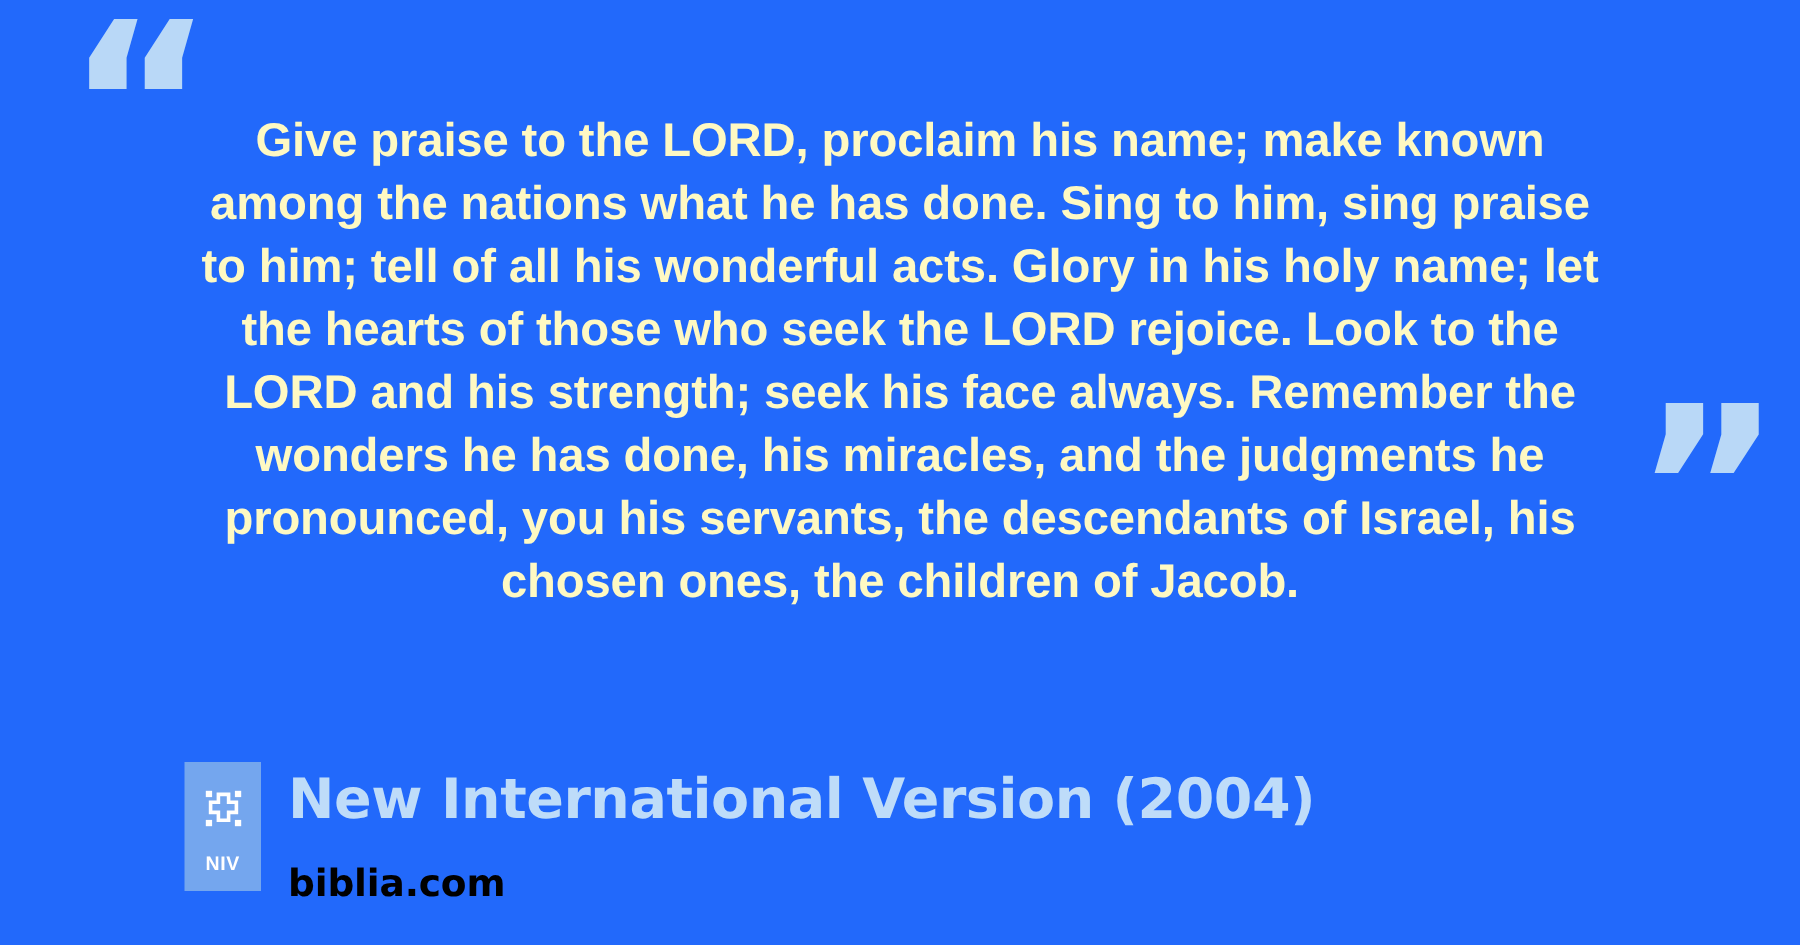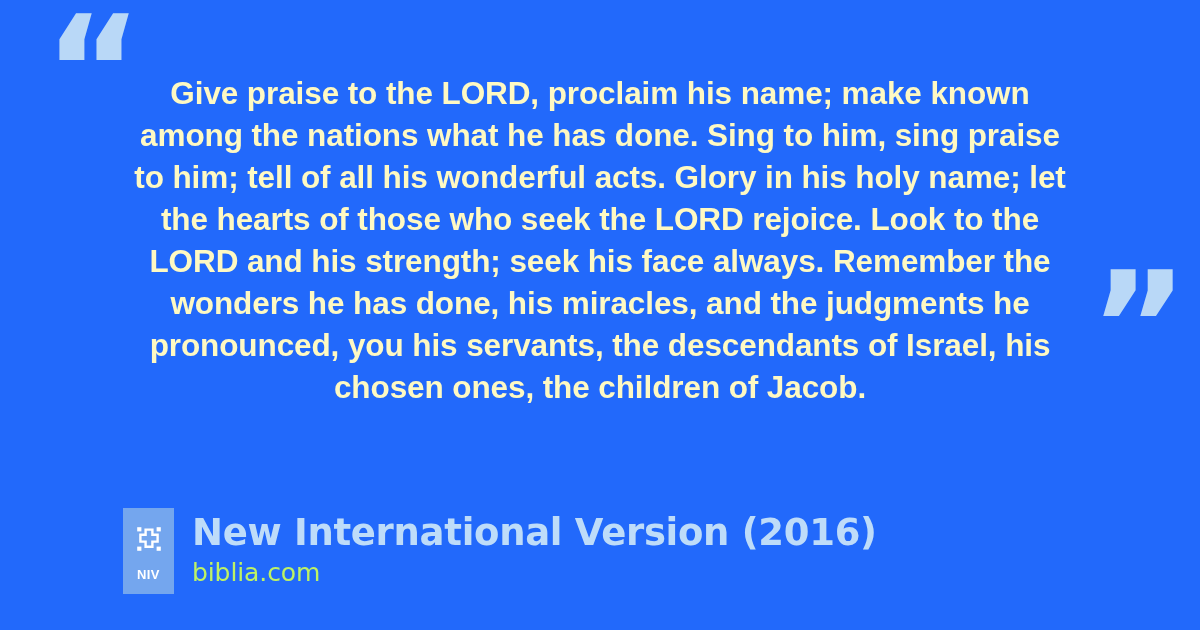--- a/index.html
+++ b/index.html
@@ -93,24 +93,24 @@
   #version-title {
     color: #bedcf9;
     font-size: 37px;
     font-weight: 700;
     line-height: 45px;
     letter-spacing: -0.3px;
     white-space: nowrap;
     font-family: "DejaVu Sans", sans-serif;
   }
   #site-name {
-    margin-top: 3px;
-    color: #bef264;
+    margin-top: 19px;
+    color: #000000;
     font-size: 25px;
-    font-weight: 400;
+    font-weight: 700;
     line-height: 30px;
     letter-spacing: -0.1px;
     font-family: "DejaVu Sans", sans-serif;
   }
 </style>
 </head>
 <body>
 
 <div id="card">
 
@@ -129,18 +129,18 @@
           <rect x="3.2" y="3.2" width="4.2" height="4.2" fill="#ffffff"></rect>
           <rect x="22.6" y="3.2" width="4.2" height="4.2" fill="#ffffff"></rect>
           <rect x="3.2" y="22.6" width="4.2" height="4.2" fill="#ffffff"></rect>
           <rect x="22.6" y="22.6" width="4.2" height="4.2" fill="#ffffff"></rect>
         </svg>
       </span>
       <span id="version-badge-label">NIV</span>
     </div>
 
     <div id="attribution-text">
-      <div id="version-title">New International Version (2016)</div>
+      <div id="version-title">New International Version (2004)</div>
       <div id="site-name">biblia.com</div>
     </div>
 
   </div>
 </div>
 
 </body></html>

